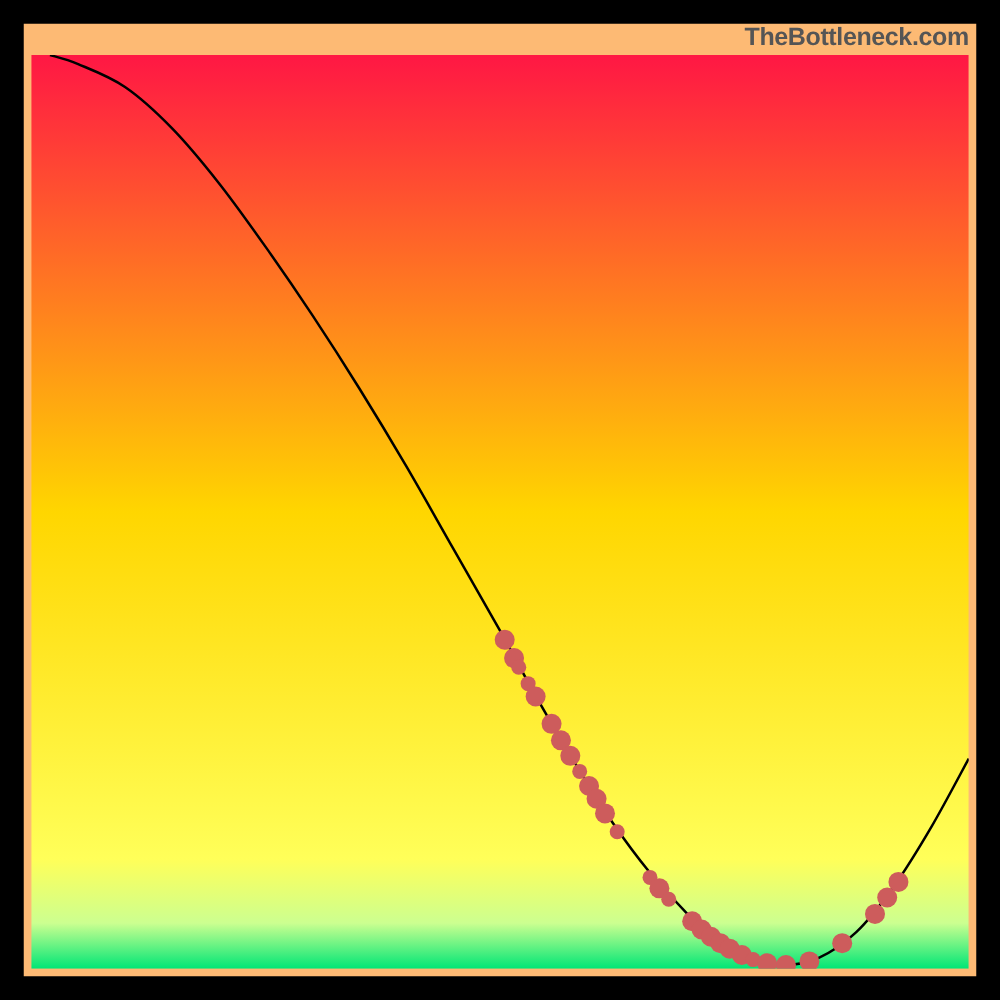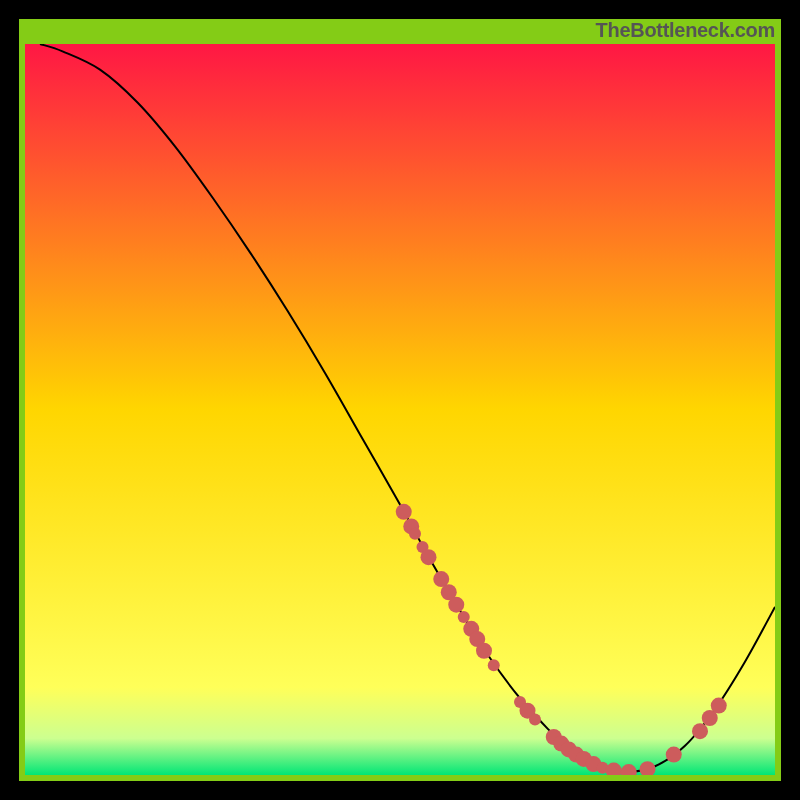--- a/index.html
+++ b/index.html
@@ -1,21 +1,21 @@
 <!DOCTYPE html>
 <html><head>
 <meta charset="utf-8">
 <style>
   * { margin: 0; padding: 0; box-sizing: border-box; }
   html, body { width: 800px; height: 800px; background: #000; overflow: hidden; }
   .frame {
     position: absolute;
     left: 19px; top: 19px;
     width: 762px; height: 762px;
-    background: #84cc16;
+    background: #fdba74;
   }
   .plot {
     position: absolute;
     left: 6px; top: 25px;
     width: 750px; height: 731px;
   }
   .attribution {
     position: absolute;
     top: 0; right: 6px;
     font-family: Arial, Helvetica, sans-serif;

